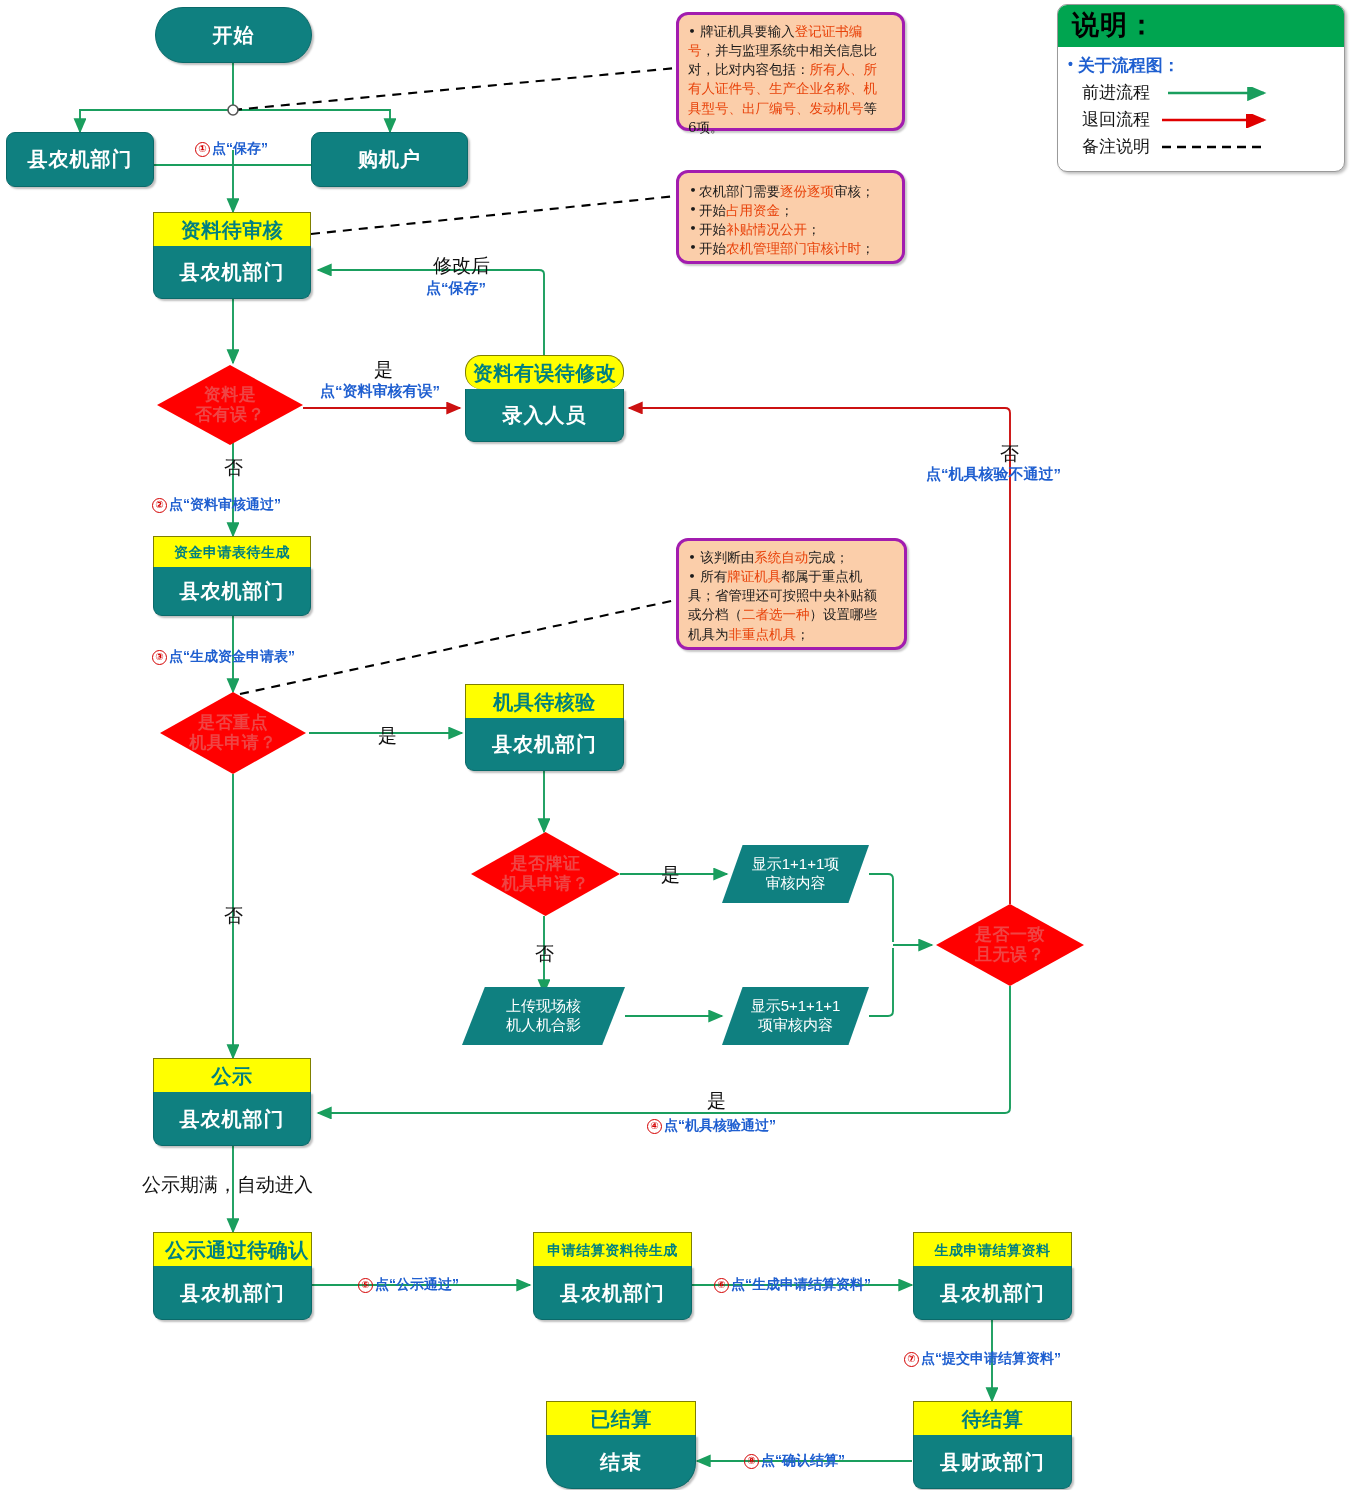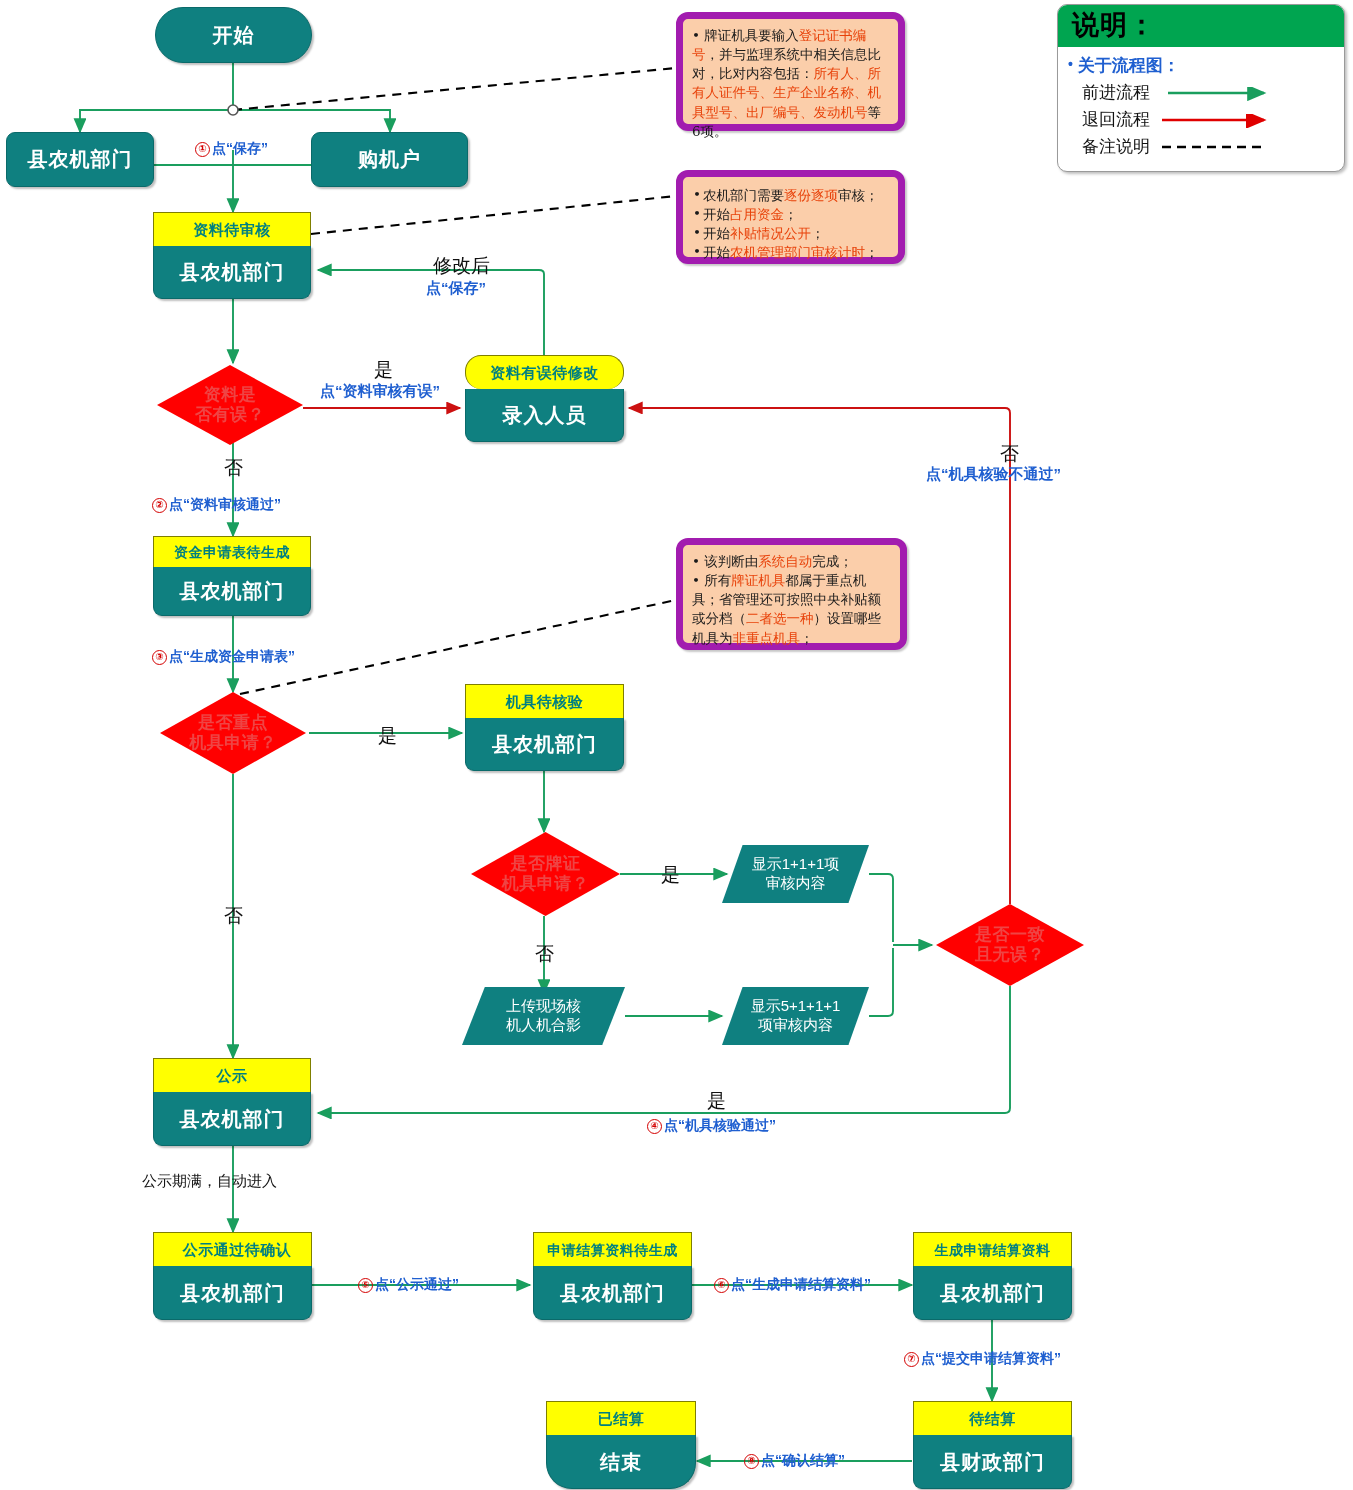--- a/index.html
+++ b/index.html
@@ -5,21 +5,21 @@
   html,body{margin:0;padding:0;background:#ffffff;}
   body{font-family:"Liberation Sans","DejaVu Sans",sans-serif;}
   #stage{position:relative;width:1353px;height:1490px;background:#fff;overflow:hidden;}
 
   
   .statebox{position:absolute;box-sizing:border-box;}
   .statebox .hdr{
     background:#ffff00;color:#008080;font-weight:bold;
     display:flex;align-items:center;justify-content:center;
     border:1px solid #7f7f00;border-bottom:none;
-    font-size:15px;line-height:1;letter-spacing:.5px;
+    font-size:20px;line-height:1;letter-spacing:.5px;
   }
   .statebox .body{
     background:#0f8080;color:#ffffff;font-weight:bold;
     display:flex;align-items:center;justify-content:center;
     border:1px solid #0a6a6a;border-top:none;
     border-radius:0 0 9px 9px;
     font-size:20px;line-height:1;letter-spacing:1px;
     box-shadow:2px 2px 2px rgba(0,0,0,.25);
   }
 
@@ -52,21 +52,21 @@
   }
   .diamond .txt{
     position:absolute;inset:0;display:flex;align-items:center;justify-content:center;
     color:#ef4444;font-weight:bold;text-align:center;font-size:17px;line-height:1.2;
     letter-spacing:.5px;
   }
 
   
   .note{
     position:absolute;box-sizing:border-box;
-    background:#fbceaa;border:7px solid #a21caf;border-radius:12px;
+    background:#fbceaa;border:3px solid #a21caf;border-radius:12px;
     font-family:"DejaVu Serif","Liberation Serif",serif;
     font-size:13.5px;line-height:1.42;color:#1a1a1a;
     padding:7px 9px 7px 9px;
     box-shadow:2px 2px 2px rgba(0,0,0,.22);
   }
   .note .hl{color:#e8420a;}
   .note ul{margin:0;padding:0;list-style:none;}
   .note li{position:relative;padding-left:11px;text-indent:0;}
   .note li:before{content:"•";position:absolute;left:1px;top:-1px;}
 
@@ -326,21 +326,21 @@
   <div class="elabel" style="left:535px;top:941px;font-size:19px;">否</div>
 
   <div class="elabel" style="left:1000px;top:441px;font-size:19px;">否</div>
   <div class="elabel blue" style="left:926px;top:465px;font-size:15px;">点“机具核验不通过”</div>
 
   <div class="elabel" style="left:707px;top:1088px;font-size:19px;">是</div>
   <div class="numlbl" style="left:647px;top:1117px;">
     <span class="num">④</span><span>点“机具核验通过”</span>
   </div>
 
-  <div class="elabel" style="left:142px;top:1172px;font-size:15px;">公示期满，自动进入</div>
+  <div class="elabel" style="left:142px;top:1172px;font-size:19px;">公示期满，自动进入</div>
 
   <div class="numlbl" style="left:358px;top:1276px;">
     <span class="num">⑤</span><span>点“公示通过”</span>
   </div>
 
   <div class="numlbl" style="left:714px;top:1276px;">
     <span class="num">⑥</span><span>点“生成申请结算资料”</span>
   </div>
 
   <div class="numlbl" style="left:904px;top:1350px;">

